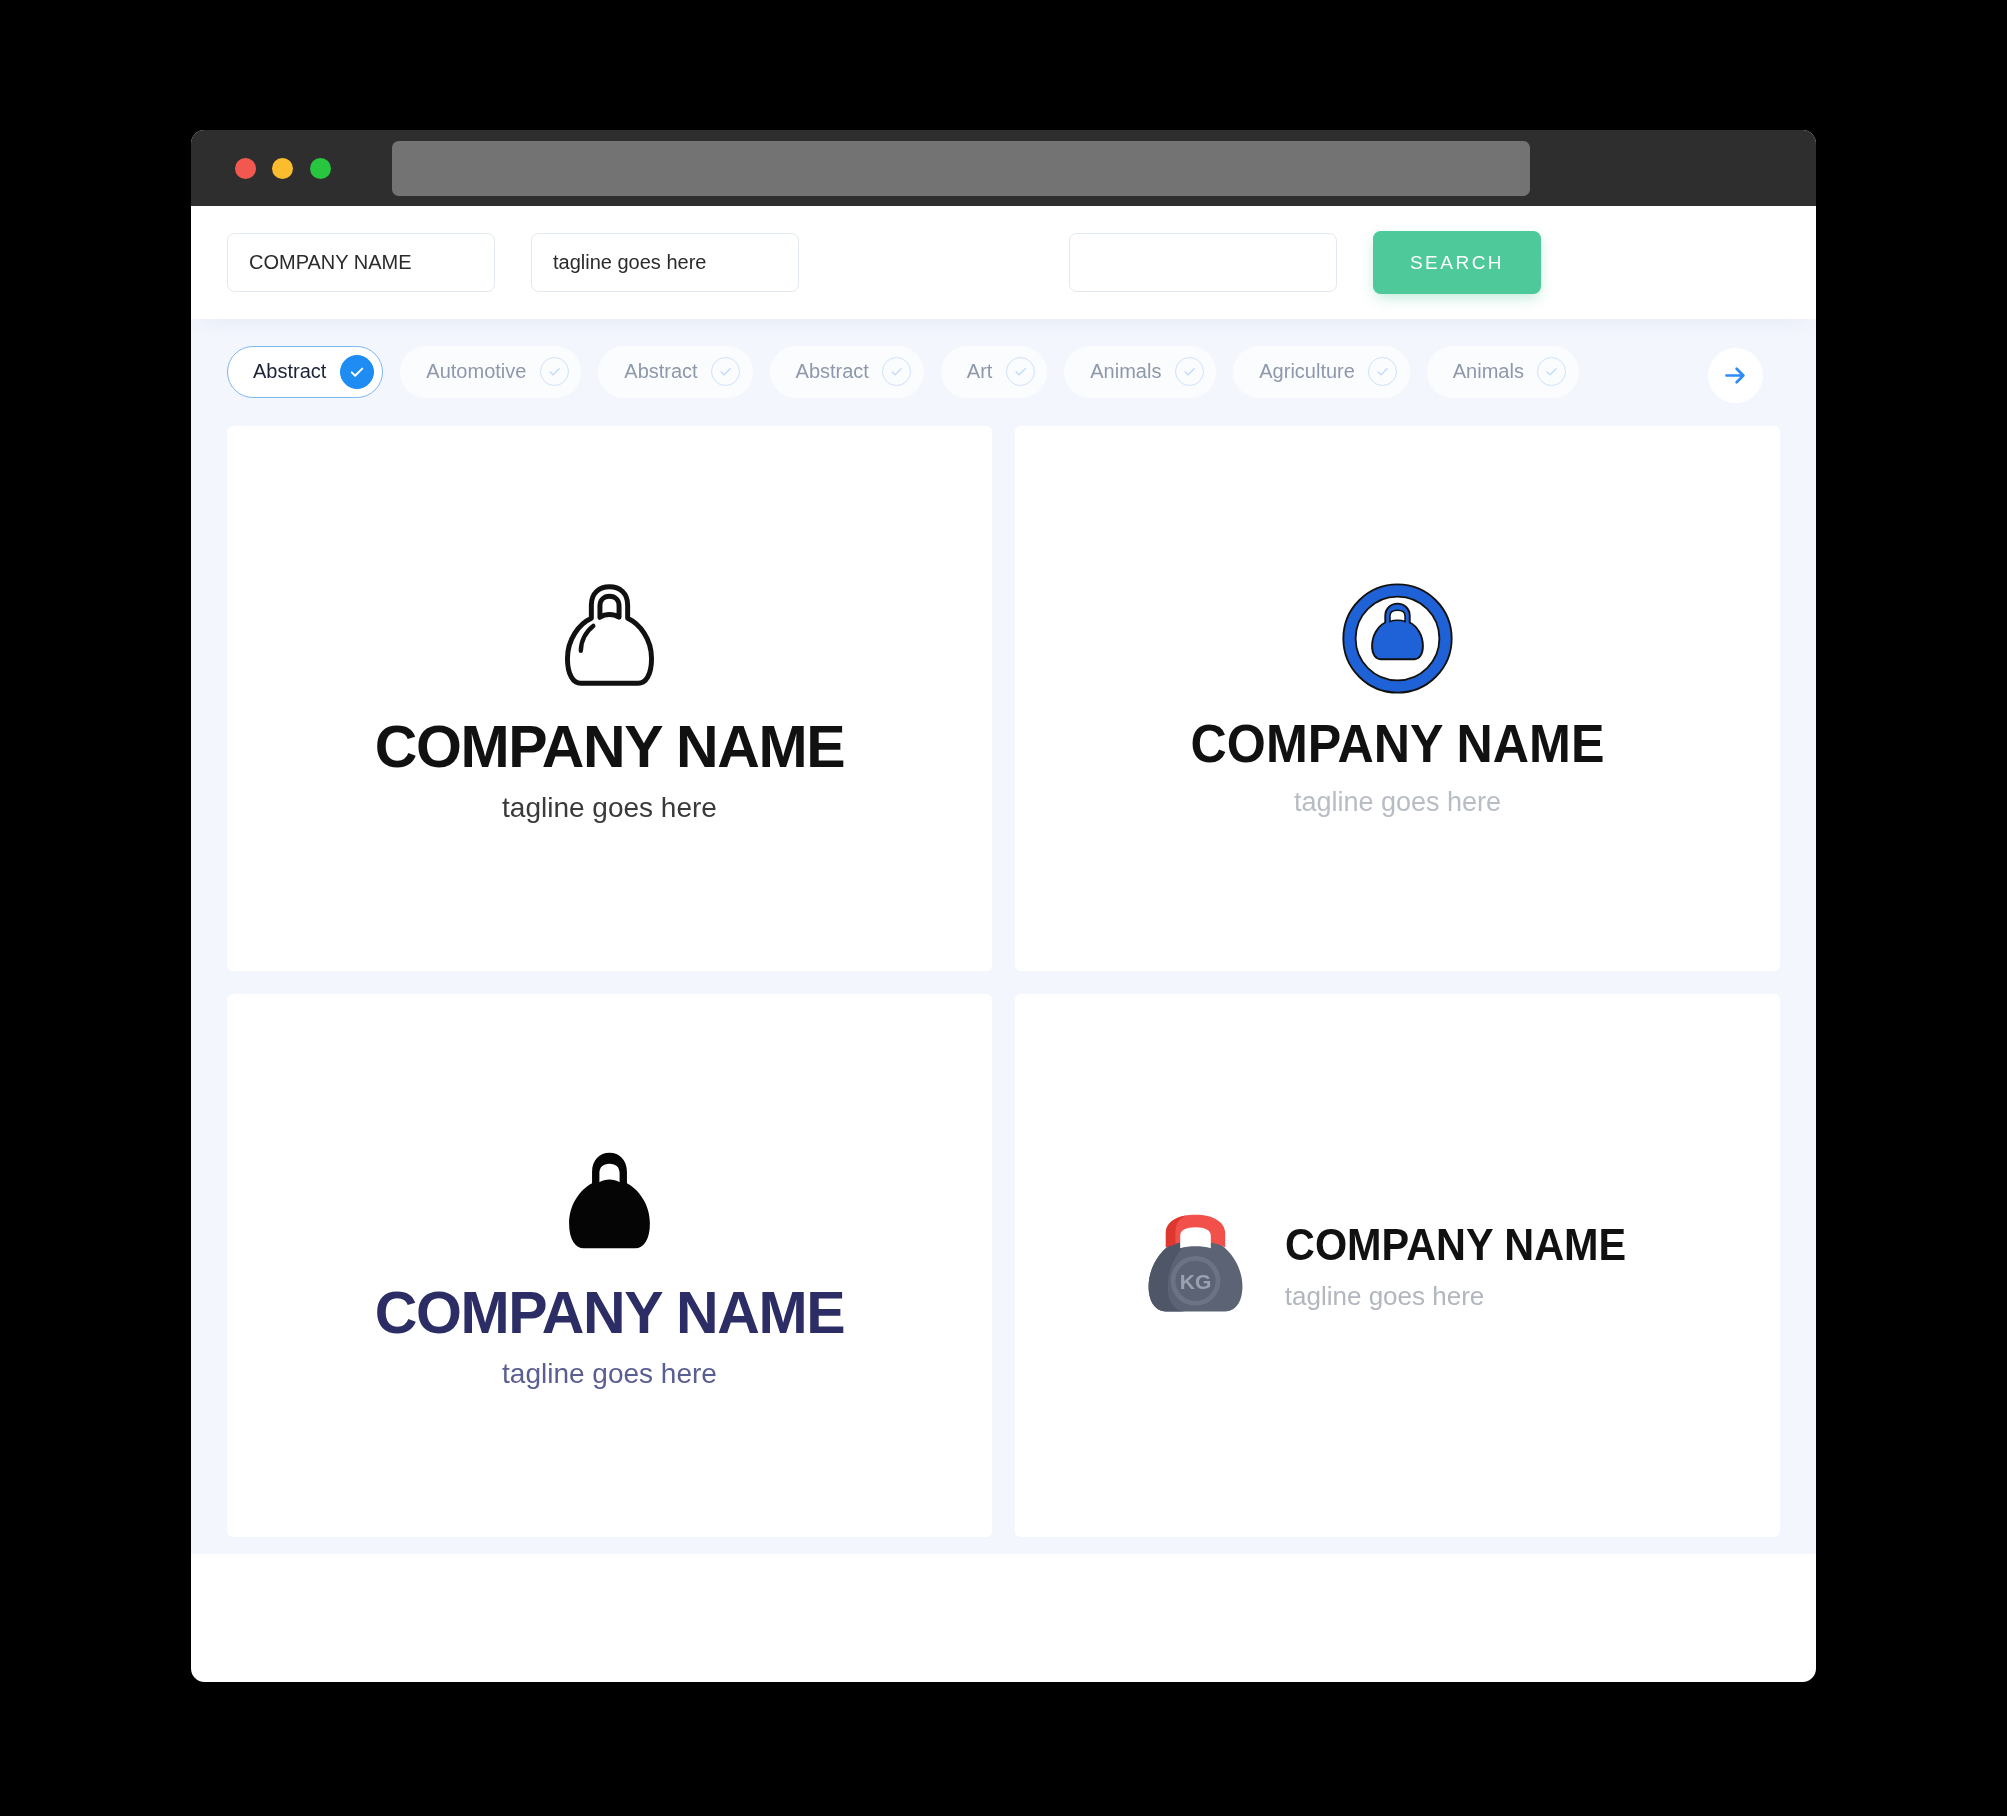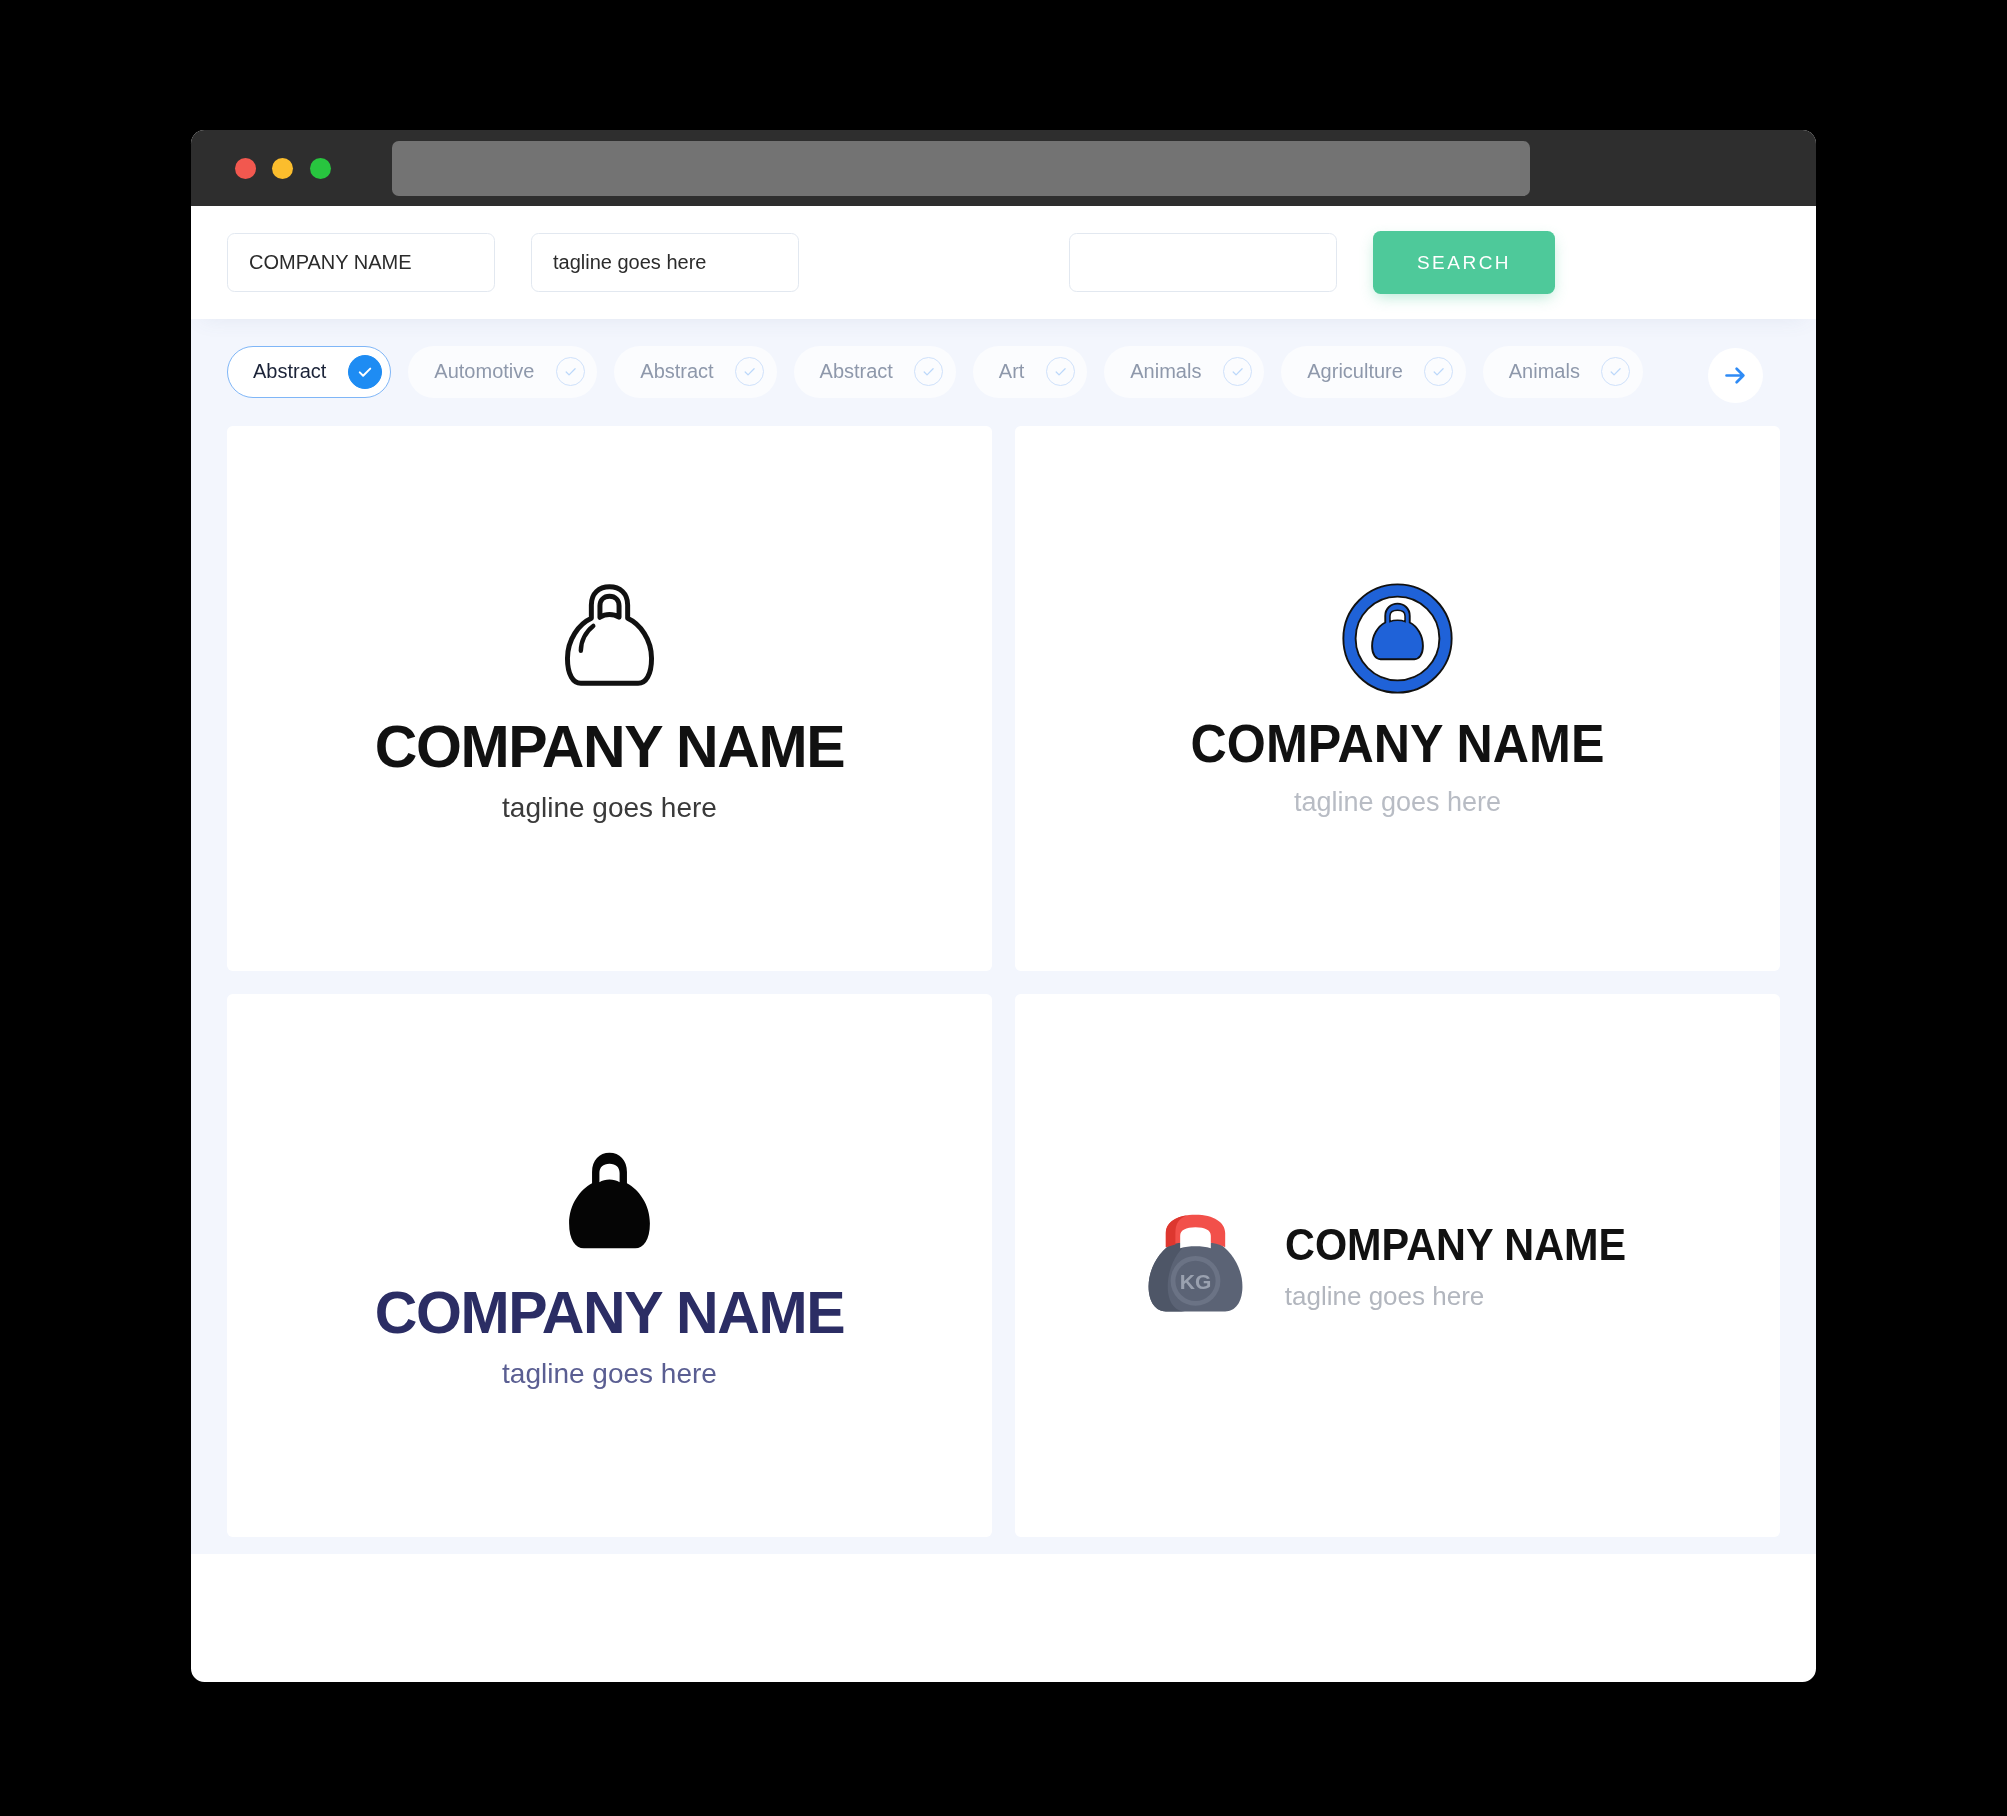--- a/index.html
+++ b/index.html
@@ -85,21 +85,21 @@
     font-family: "Liberation Sans", sans-serif;
     outline: none;
   }
   .search-field::placeholder { color: #2b2b2b; }
   #company-name-input { width: 268px; }
   #tagline-input { width: 268px; margin-left: 36px; }
   #extra-input { width: 268px; margin-left: 270px; }
 
   #search-button {
     margin-left: 36px;
-    width: 182px;
+    width: 168px;
     height: 63px;
     border: none;
     border-radius: 7.6px;
     background: #4ec99a;
     color: #ffffff;
     font-size: 19px;
     font-weight: 500;
     letter-spacing: 2.5px;
     font-family: "Liberation Sans", sans-serif;
     cursor: pointer;
@@ -127,21 +127,20 @@
     background: #fbfcfe;
     display: flex;
     align-items: center;
     padding: 0 11.5px 0 25px;
     margin-right: 17px;
     font-size: 20px;
     color: #8e98ab;
     white-space: nowrap;
     cursor: pointer;
     border: 1px solid transparent;
-    gap: 8px;
   }
   .chip .chip-check {
     width: 29px; height: 29px;
     border-radius: 50%;
     border: 1.5px solid #cfe1fb;
     margin-left: 13.4px;
     display: flex; align-items: center; justify-content: center;
     flex: none;
   }
   .chip .chip-check svg { width: 15.3px; height: 15.3px; display: block; }

